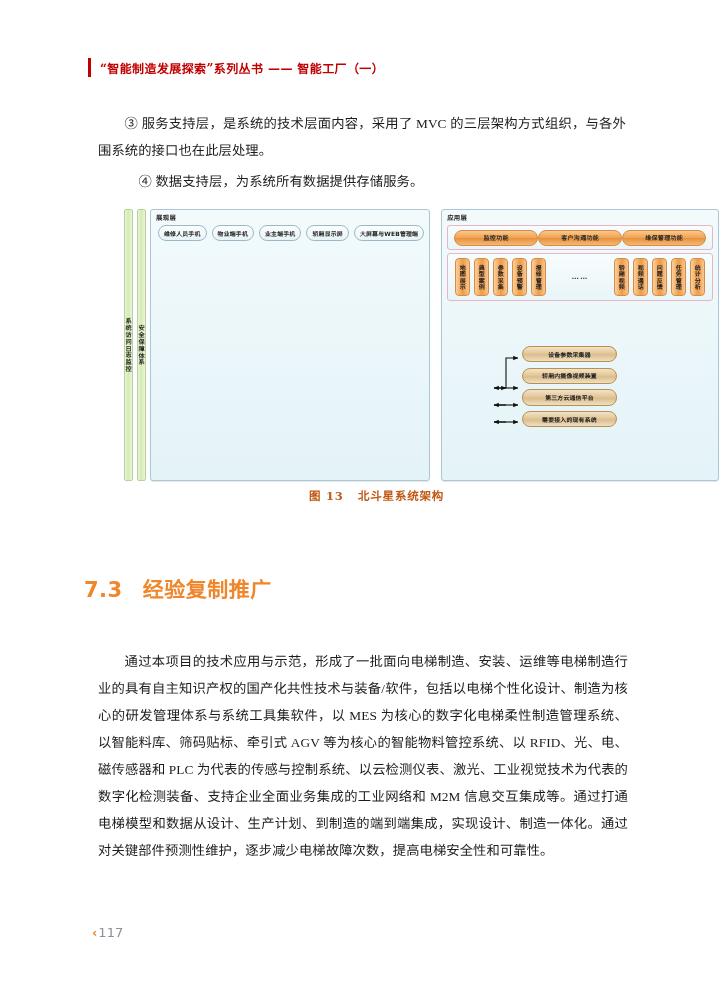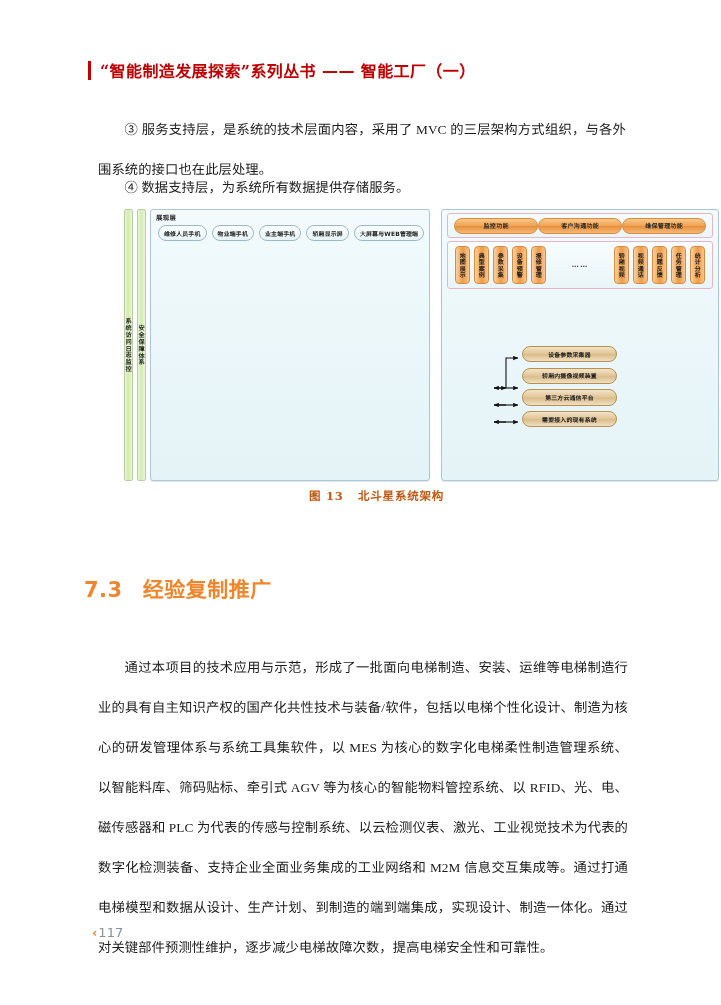--- a/index.html
+++ b/index.html
@@ -26,41 +26,41 @@
     gap: 9px;
   }
   .header-rule {
     width: 3px;
     height: 19px;
     background: #c00000;
   }
   .header-title {
     font-family: "DejaVu Serif", "Liberation Serif", serif;
     font-weight: bold;
-    font-size: 16px;
+    font-size: 12px;
     color: #c00000;
     letter-spacing: 0.4px;
     white-space: nowrap;
   }
 
   
   .para {
     position: absolute;
     font-family: "Liberation Serif", "DejaVu Serif", serif;
     font-size: 13.3px;
-    line-height: 40px;
+    line-height: 27px;
     color: #1c1c1c;
     text-align: justify;
     text-justify: inter-ideograph;
     letter-spacing: 0.1px;
   }
   .para.indent { text-indent: 2em; }
 
   #para-3 { left: 98px; top: 110px; width: 528px; }
-  #para-4 { left: 98px; top: 168px; width: 528px; }
+  #para-4 { left: 112px; top: 168px; width: 528px; }
   #para-main { left: 98px; top: 648px; width: 530px; }
 
   
   .figure-wrap {
     position: absolute;
     left: 124px;
     top: 209px;
     width: 478px;
     height: 275px;
   }
@@ -403,20 +403,21 @@
         <div class="pill-row">
           <div class="pill">维修人员手机</div>
           <div class="pill">物业端手机</div>
           <div class="pill">业主端手机</div>
           <div class="pill">轿厢显示屏</div>
           <div class="pill">大屏幕与WEB管理端</div>
         </div>
       </div>
 
       <div class="layer">
+        <div class="layer-title">应用层</div>
 
         <div class="app-group">
           <div class="cap">监控功能</div>
           <div class="cap">客户沟通功能</div>
           <div class="cap">维保管理功能</div>
         </div>
 
         <div class="app-group2">
           <div class="vcell">
               <span>地图展示</span>

